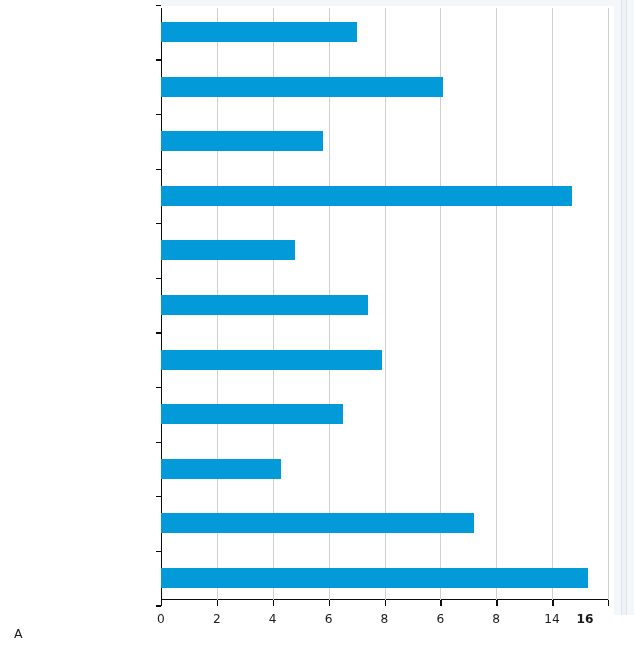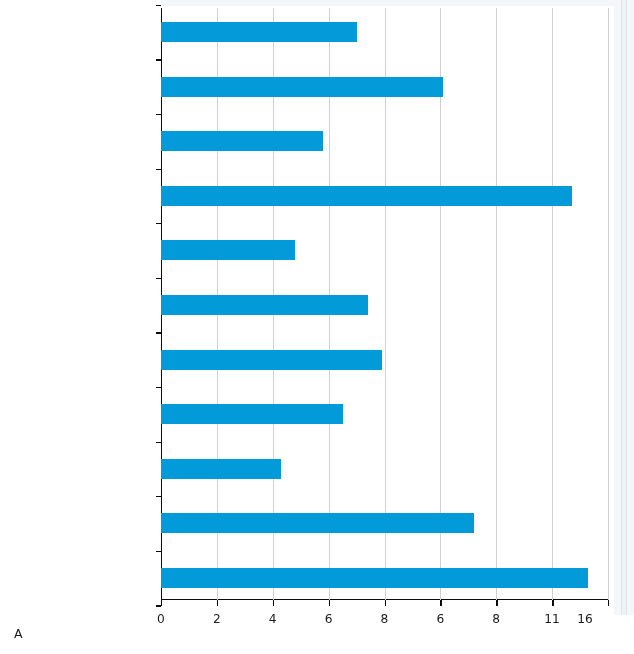--- a/index.html
+++ b/index.html
@@ -175,22 +175,22 @@
         <div class="xtick" style="left: 447px;"></div>
       </div>
     <div id="xticklabels">
         <div class="xlabel" style="left: 0px;">0</div>
         <div class="xlabel" style="left: 55.875px;">2</div>
         <div class="xlabel" style="left: 111.75px;">4</div>
         <div class="xlabel" style="left: 167.625px;">6</div>
         <div class="xlabel" style="left: 223.5px;">8</div>
         <div class="xlabel" style="left: 279.375px;">6</div>
         <div class="xlabel" style="left: 335.25px;">8</div>
-        <div class="xlabel" style="left: 391.125px;">11</div>
-        <div class="xlabel" style="left: 424px;">16</div>
+        <div class="xlabel" style="left: 391.125px;">14</div>
+        <div class="xlabel" style="left: 424px; font-weight: bold;">16</div>
       </div>
     <div id="ylabels"></div>
   </div>
 
   <div id="unit-label">%</div>
   <div id="panel-label">A</div>
 
   <div id="scroll-gutter">
     <div class="track"></div>
   </div>

